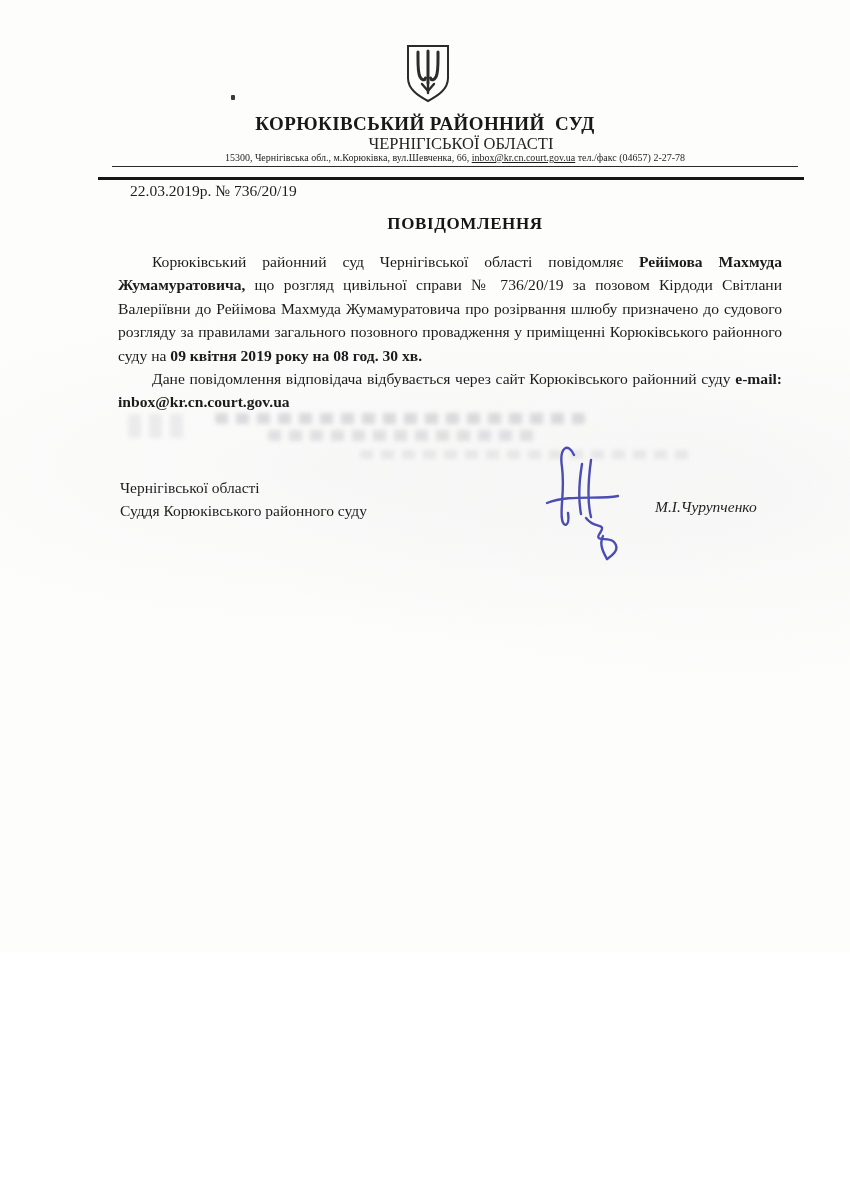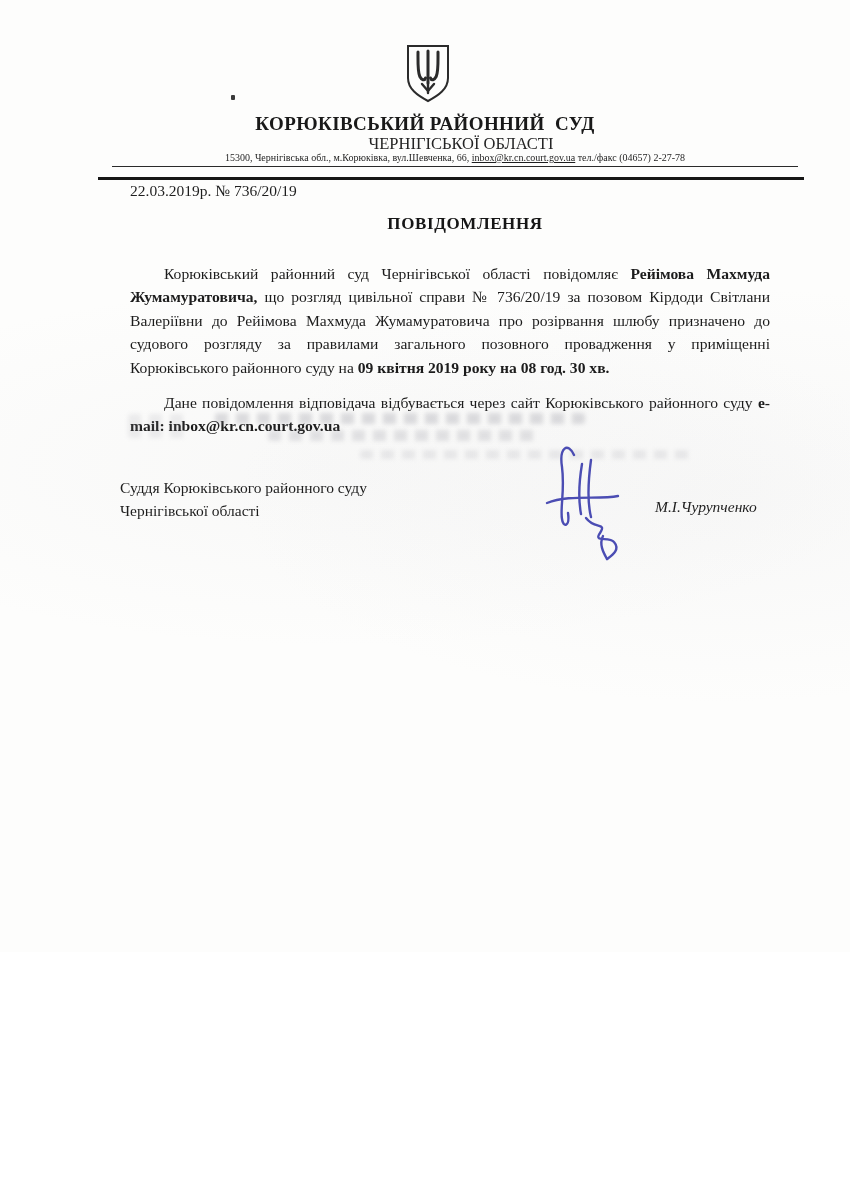--- a/index.html
+++ b/index.html
@@ -56,21 +56,21 @@
     left: 0; top: 214px; width: 850px;
     text-align: center; font-weight: bold; font-size: 17px;
     letter-spacing: 0.6px; color: #161616; margin-left: 40px;
   }
   #notice-body {
     left: 118px; top: 250px; width: 664px;
     font-size: 15.6px; line-height: 23.4px;
     color: #1c1c1c;
   }
   #notice-body p {
-    margin: 12px; text-indent: 34px;
+    margin: 0; text-indent: 34px;
     text-align: justify; text-align-last: left;
   }
   .b { font-weight: bold; }
 
   
   .smudge {
     background: repeating-linear-gradient(90deg,
       rgba(150,150,160,0.30) 0px, rgba(150,150,160,0.30) 13px,
       transparent 13px, transparent 21px);
     filter: blur(2.2px);
@@ -117,31 +117,31 @@
   <div class="abs" id="address-line"><span>15300, Чернігівська обл., м.Корюківка, вул.Шевченка, 66, </span><span class="email">inbox@kr.cn.court.gov.ua</span><span> тел./факс (04657) 2-27-78</span></div>
 
   <div class="abs" id="header-rule"></div>
 
   <div class="abs" id="ref-line">22.03.2019р. № 736/20/19</div>
 
   <div class="abs" id="notice-title">ПОВІДОМЛЕННЯ</div>
 
   <div class="abs" id="notice-body">
     <p><span>Корюківський районний суд Чернігівської області повідомляє </span><span class="b">Рейімова Махмуда Жумамуратовича,</span><span> що розгляд цивільної справи № 736/20/19 за позовом Кірдоди Світлани Валеріївни до Рейімова Махмуда Жумамуратовича про розірвання шлюбу призначено до судового розгляду за правилами загального позовного провадження у приміщенні Корюківського районного суду на </span><span class="b">09 квітня 2019 року на 08 год. 30 хв.</span></p>
-    <p><span>Дане повідомлення відповідача відбувається через сайт Корюківського районного суду </span><span class="b">e-mail: inbox@kr.cn.court.gov.ua</span></p>
+    <p><span>Дане повідомлення відповідача відбувається через сайт Корюківського районний суду </span><span class="b">e-mail: inbox@kr.cn.court.gov.ua</span></p>
   </div>
 
   <div class="abs smudge" id="smudge-1"></div>
   <div class="abs smudge" id="smudge-2"></div>
   <div class="abs smudge" id="smudge-3"></div>
   <div class="abs smudge" id="smudge-4"></div>
 
   <div class="abs" id="signoff-role">
+    <div>Чернігівської області</div>
     <div>Суддя Корюківського районного суду</div>
-    <div>Чернігівської області</div>
   </div>
 
   <div class="abs" id="signature-ink">
     <svg width="98" height="122" viewBox="0 0 98 122">
       <g fill="none" stroke="#3d3fae" stroke-width="2.4" stroke-linecap="round" opacity="0.92">
         <path d="M33,15 C27,2 18,7 21,27 C24,50 19,68 21,79 C22,88 29,87 27,73"></path>
         <path d="M41,24 C38,42 37,58 40,74"></path>
         <path d="M50,20 C47,42 46,61 50,77"></path>
         <path d="M6,63 C28,54 58,60 77,56"></path>
         <path d="M45,78 C54,90 66,82 59,93 C52,103 68,96 73,102 C80,110 70,116 66,119"></path>

